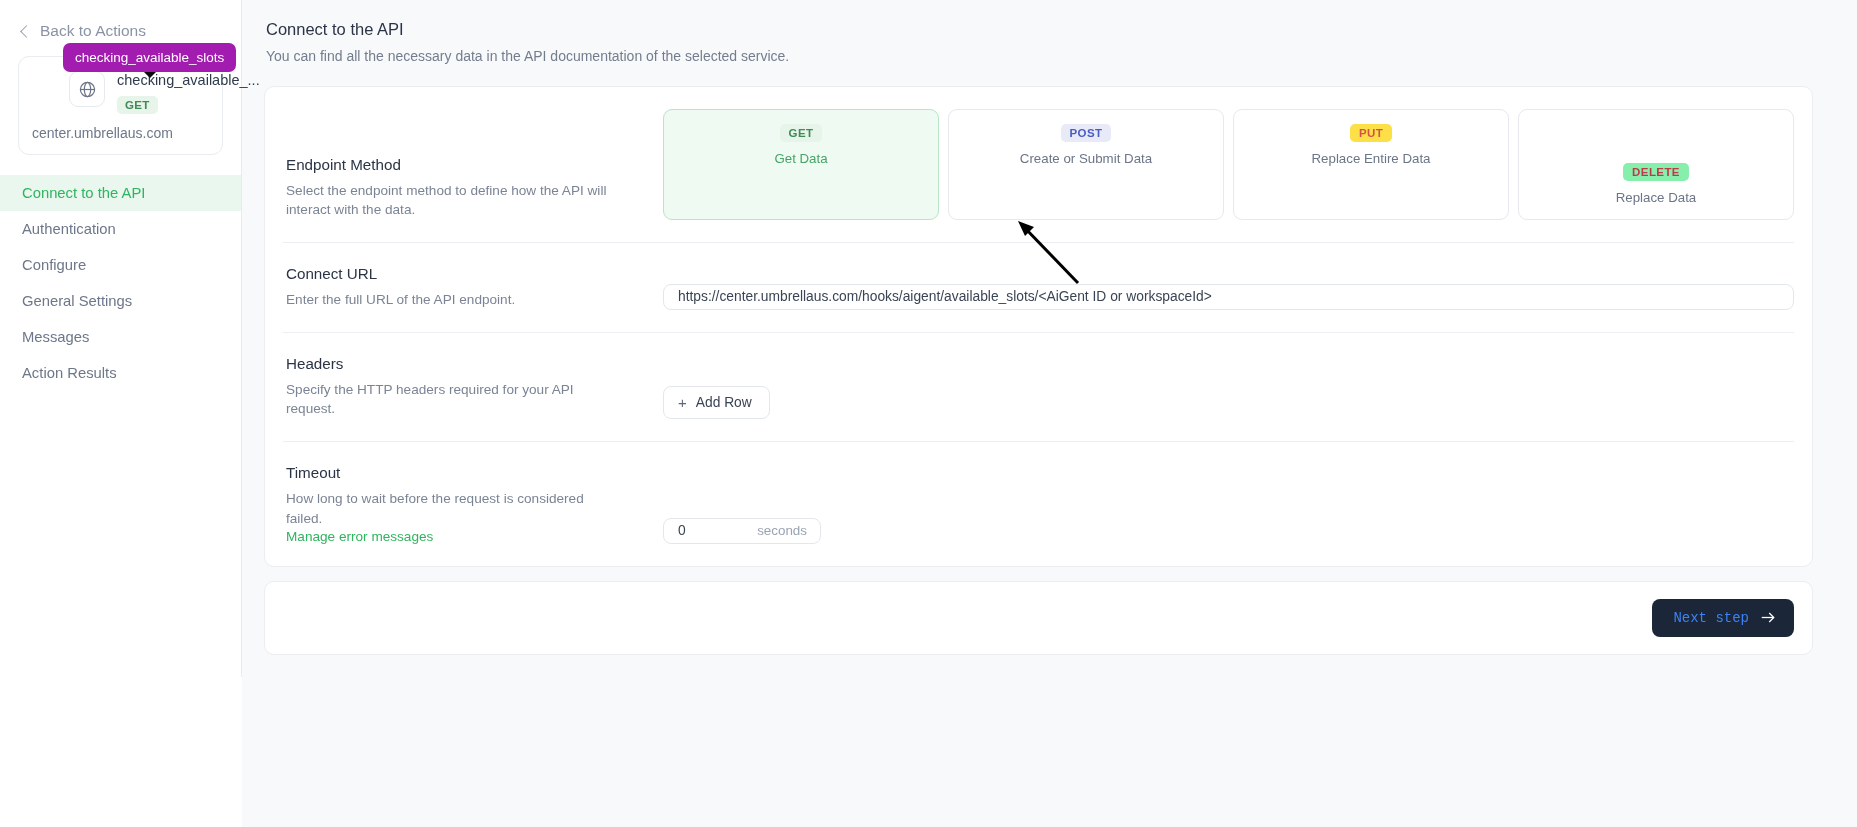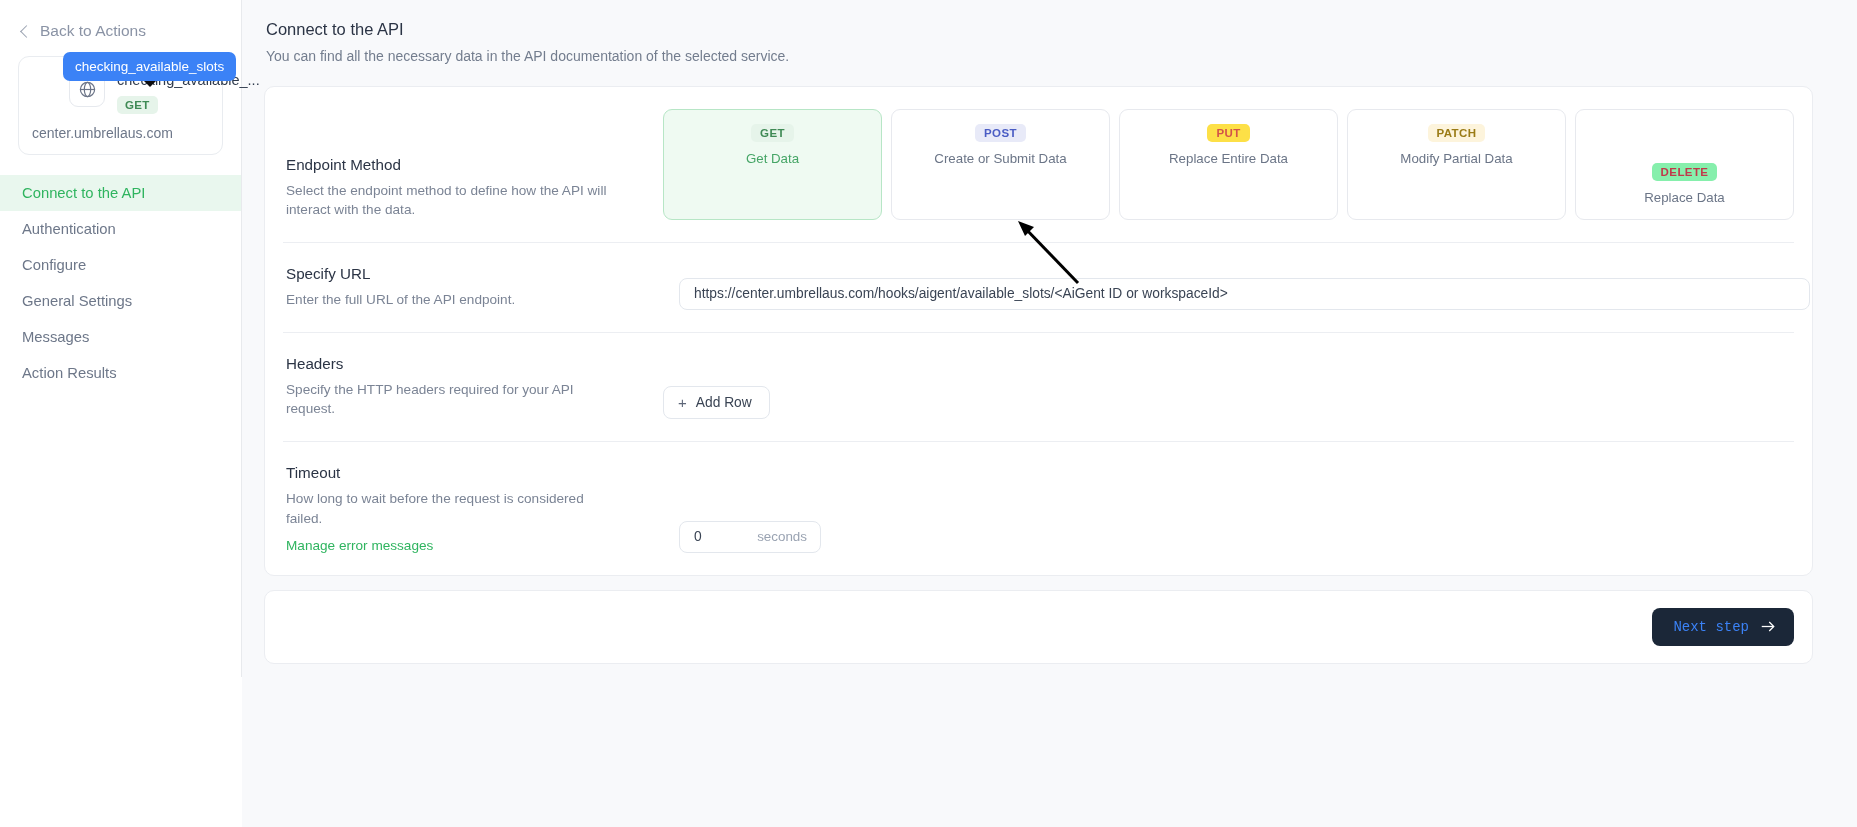--- a/index.html
+++ b/index.html
@@ -56,22 +56,22 @@
     display: inline-block; margin-top: 7px;
     background: #e6f4ea; color: #3f8a55;
     font-size: 11.5px; font-weight: 600; letter-spacing: .3px;
     padding: 3px 8px; border-radius: 5px;
   }
   .ac-domain {
     margin-top: 11px; font-size: 14px; color: #6d7789;
   }
   .tooltip {
     position: absolute;
-    left: 63px; top: 52px;
-    background: #3b82f6; color: #fff;
+    left: 63px; top: 43px;
+    background: #a21caf; color: #fff;
     font-size: 13.5px;
     padding: 7px 12px; border-radius: 7px;
     white-space: nowrap; z-index: 40;
   }
   .tooltip::after {
     content: ""; position: absolute;
     left: 50%; transform: translateX(-50%);
     bottom: -6px; width: 0; height: 0;
     border-left: 6px solid transparent;
     border-right: 6px solid transparent;
@@ -106,21 +106,21 @@
   }
   .row {
     display: flex; align-items: flex-end;
     padding: 22px 0;
     border-bottom: 1px solid #eceef2;
   }
   .row:last-child { border-bottom: none; }
   .row-left { width: 380px; min-width: 380px; padding-left: 3px; }
   .row-h { font-size: 15.2px; color: #2b3445; }
   .row-d { font-size: 13.6px; color: #7b8495; margin-top: 8px; line-height: 1.45; max-width: 330px; }
-  .row-link { font-size: 13.6px; color: #2fb45f; margin-top: 9px; cursor: pointer; }
+  .row-link { font-size: 13.6px; color: #2fb45f; cursor: pointer; }
   .row-right { flex: 1; }
 
   .methods { display: flex; gap: 9px; }
   .method {
     flex: 1;
     border: 1px solid #e7e9ee;
     border-radius: 9px;
     background: #fff;
     padding: 13px 6px 14px 6px;
     text-align: center;
@@ -132,25 +132,24 @@
     font-size: 11.5px; font-weight: 600; letter-spacing: .4px;
     padding: 3px 9px; border-radius: 5px;
   }
   .m-label { font-size: 13.3px; color: #6b7587; margin-top: 9px; }
   .method.sel .m-label { color: #45a566; }
 
   .url-input, .timeout-input {
     border: 1px solid #e3e7ed;
     border-radius: 8px;
     background: #fff;
-    height: 32px;
+    height: 26px;
     display: flex; align-items: center;
     font-size: 13.8px; color: #3a4454;
     padding: 0 14px;
-    margin-left: 16px;
   }
   .url-input { width: 100%; }
   .timeout-wrap { width: 158px; }
   .timeout-input { justify-content: space-between; padding: 0 13px 0 14px; }
   .t-unit { color: #9aa3b2; font-size: 13.4px; }
 
   .add-row-btn {
     display: inline-flex; align-items: center; gap: 9px;
     border: 1px solid #e3e7ed; border-radius: 8px;
     background: #fff; padding: 8px 17px 8px 14px;
@@ -236,34 +235,30 @@
             </div>
             <div class="method">
               <span class="m-badge" id="b-post" style="color: rgb(74, 92, 196); background: rgb(232, 234, 248);">POST</span>
               <div class="m-label">Create or Submit Data</div>
             </div>
             <div class="method">
               <span class="m-badge" id="b-put" style="color: rgb(210, 83, 74); background: #fde047;">PUT</span>
               <div class="m-label">Replace Entire Data</div>
             </div>
             <div class="method">
-              <span class="m-badge" id="b-patch" style="color: rgb(154, 123, 22); background: rgb(253, 244, 220);">PATCH</span>
-              <div class="m-label">Modify Partial Data</div>
-            </div>
-            <div class="method">
               <span class="m-badge" id="b-delete" style="color: rgb(192, 57, 75); background: #86efac; margin-top: 40px;">DELETE</span>
               <div class="m-label">Replace Data</div>
             </div>
           </div>
         </div>
       </div>
 
       <div class="row">
         <div class="row-left">
-          <div class="row-h">Specify URL</div>
+          <div class="row-h">Connect URL</div>
           <div class="row-d">Enter the full URL of the API endpoint.</div>
         </div>
         <div class="row-right">
           <div class="url-input" placeholder="https://">https://center.umbrellaus.com/hooks/aigent/available_slots/&lt;AiGent ID or workspaceId&gt;</div>
         </div>
       </div>
 
       <div class="row">
         <div class="row-left">
           <div class="row-h">Headers</div>

